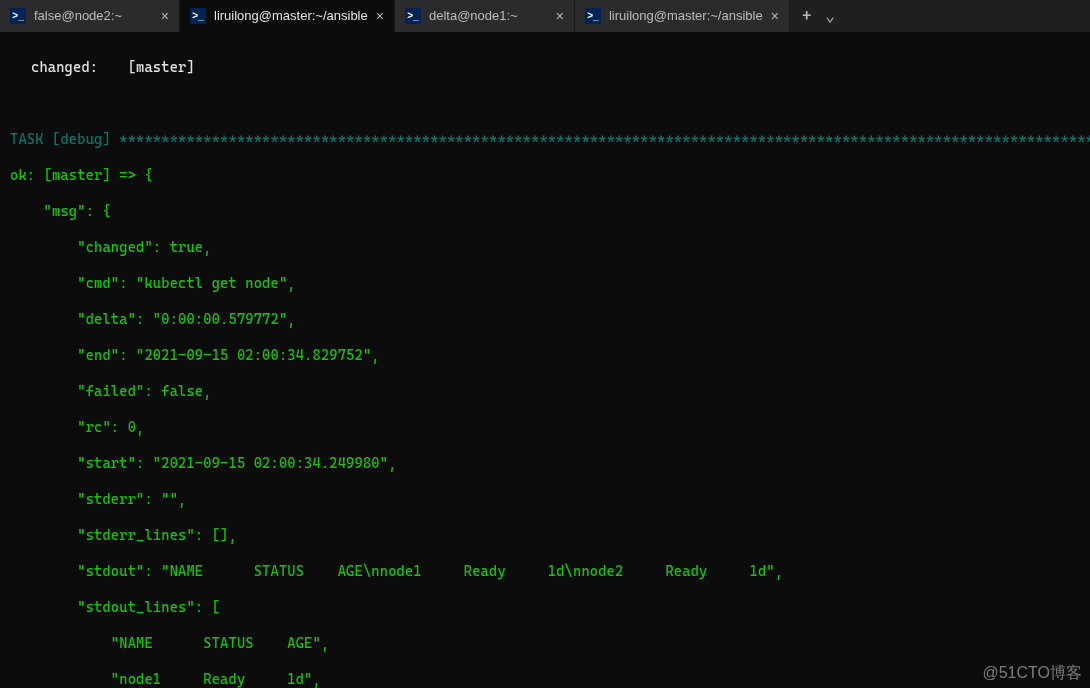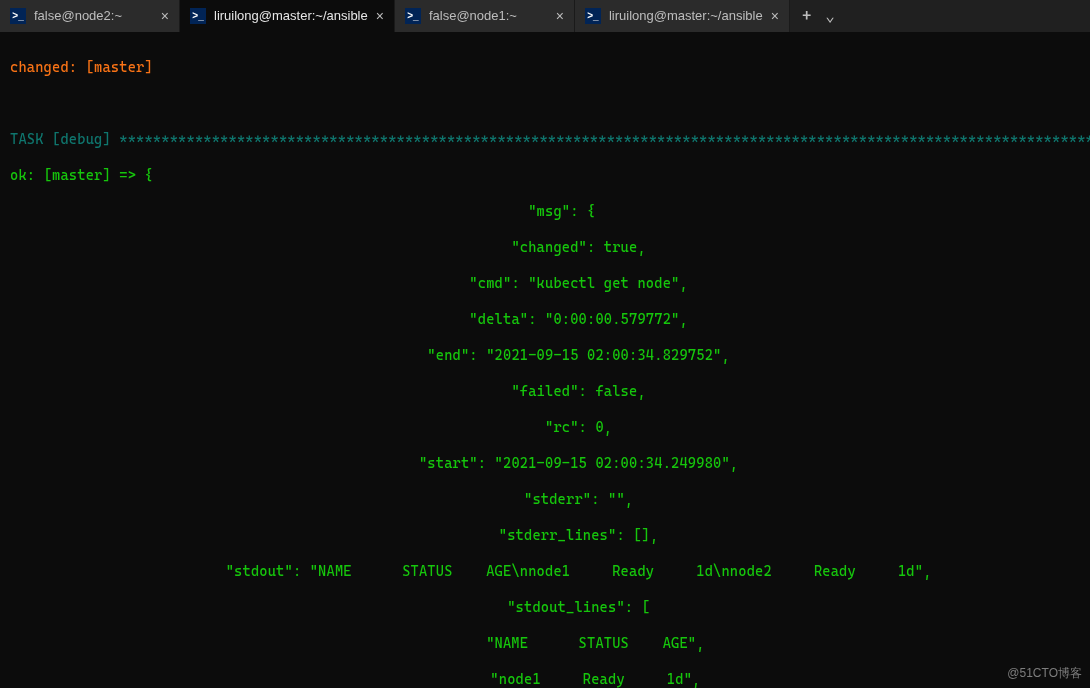--- a/index.html
+++ b/index.html
@@ -42,28 +42,28 @@
     width: 16px; height: 16px;
     display:inline-flex; align-items:center; justify-content:center;
     background:#012456; color:#fff; font-size:10px; font-weight:bold;
   }
   .tab .close { color:#bdbdbd; font-size:14px; line-height:1; }
   .tabbar .controls { display:flex; align-items:center; gap:14px; padding:0 12px; color:#bdbdbd; font-size:16px; }
   .tabbar .controls span { display:inline-block; }
 
   
   .term { padding: 8px 10px 6px 10px; white-space: pre; letter-spacing: 0.2px; }
-  .yellow { color:#f97316; }
-  .green { color:#16c60c;text-align:center; }
+  .yellow { color:#e5e5e5;margin-left:21px; }
+  .green { color:#16c60c; }
   .grey { color:#0f766e; }
   .row { white-space: pre; }
 
   .watermark {
     position:absolute; right:8px; bottom:6px;
-    color:#7d7d7d; font-size:12px; font-family:Arial, sans-serif;
+    color:#7d7d7d; font-size:16px; font-family:Arial, sans-serif;
   }
 </style>
 </head>
 <body>
 
 <div class="tabbar">
   <div class="tab">
     <span class="left">
       <span class="ps-icon">&gt;_</span>
       <span>false@node2:~</span>
@@ -73,21 +73,21 @@
   <div class="tab active">
     <span class="left">
       <span class="ps-icon">&gt;_</span>
       <span>liruilong@master:~/ansible</span>
     </span>
     <span class="close">×</span>
   </div>
   <div class="tab">
     <span class="left">
       <span class="ps-icon">&gt;_</span>
-      <span>false@node1:~</span>
+      <span>delta@node1:~</span>
     </span>
     <span class="close">×</span>
   </div>
   <div class="tab">
     <span class="left">
       <span class="ps-icon">&gt;_</span>
       <span>liruilong@master:~/ansible</span>
     </span>
     <span class="close">×</span>
   </div>

